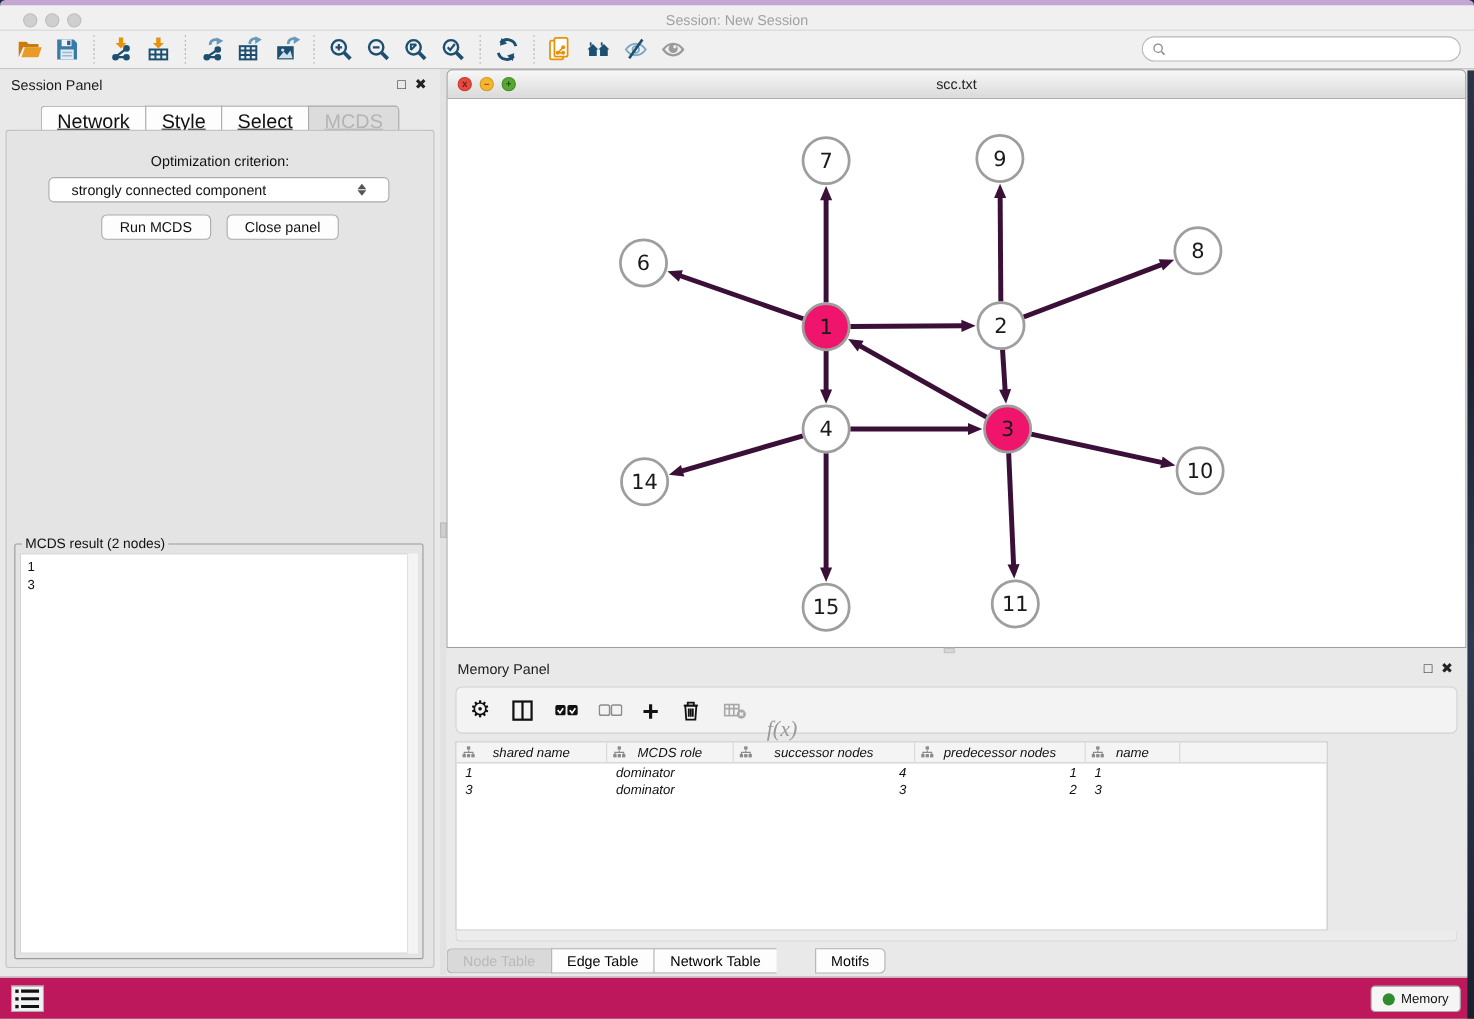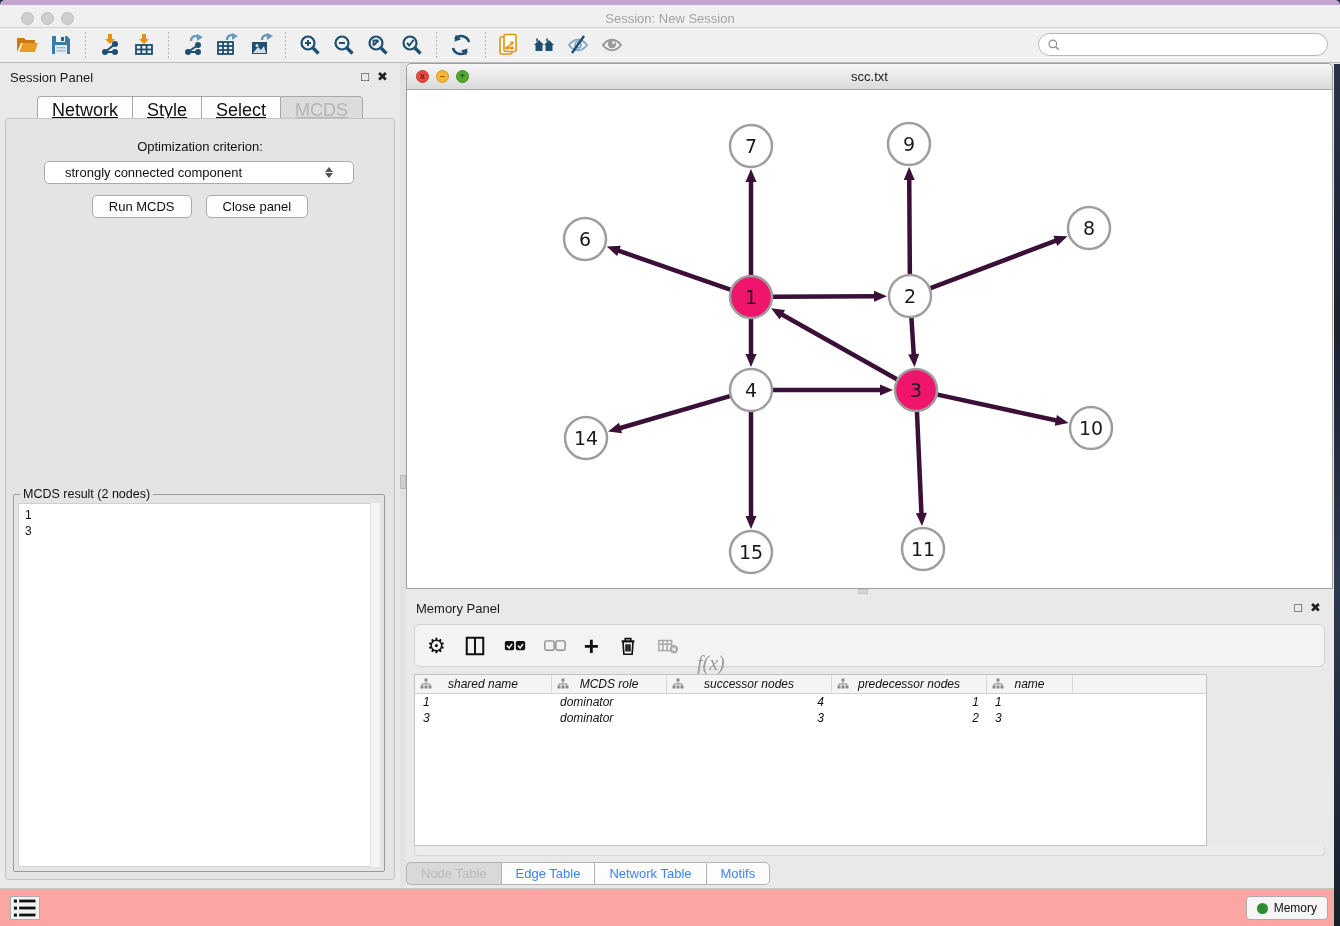--- a/index.html
+++ b/index.html
@@ -102,27 +102,27 @@
   .tp-th { display:flex; align-items:center; justify-content:center; gap:5px;
     font-size:12px; color:#111; border-right:1px solid #d8d8d8; position:relative; }
   .tp-th svg { width:12px; height:12px; position:absolute; left:5px; }
   .tp-row { display:flex; height:16px; }
   .tp-td { font-size:12px; color:#111; padding:1px 8px; overflow:hidden; }
   .al { text-align:left; } .ar { text-align:right; }
   .tp-hscroll { position:absolute; left:8px; top:252px; width:911px; height:10px;
     background:#ececec; border:1px solid #d5d5d5; border-top:none; border-radius:0 0 4px 4px; }
   .tp-tabs { position:absolute; left:0; top:268px; width:100%; display:flex; justify-content:flex-start; }
   .tp-tab { border:1px solid #b2b2b2; background:#fdfdfd; padding:3px 14px; font-size:13px;
-    color:#3b82f6; border-right:none; }
+    color:#000000; border-right:none; }
   .tp-tab:first-child { border-radius:5px 0 0 5px; }
-  .tp-tab:last-child { border-right:1px solid #b2b2b2; border-radius:0 5px 5px 0; }
+  .tp-tab:last-child { border-right:1px solid #b2b2b2; border-radius:0 5px 5px 0;margin-left:35px; }
   .tp-tab.selected { background:#d9d9d9; color:#b9b9b9; }
   
   .status-bar { position:absolute; left:0; bottom:0; width:100%; height:38px;
-    background:#fca5a5; border-top:1px solid #c6c6c6; }
+    background:#be185d; border-top:1px solid #c6c6c6; }
   .list-btn { position:absolute; left:10px; top:7px; width:30px; height:24px;
     background:#f2f2f2; border:1px solid #ababab; display:flex; align-items:center; justify-content:center; }
   .memory-btn { position:absolute; right:12px; top:7px; height:24px;
     background:#f5f5f5; border:1px solid #ababab; border-radius:4px;
     display:flex; align-items:center; gap:6px; padding:0 10px; font-size:12px; color:#111; }
   .mem-dot { width:11px; height:11px; border-radius:50%; background:#2e8b2e; }
   
   .desktop-strip { position:absolute; right:0; top:64px; width:6px; height:862px;
     background:linear-gradient(180deg,#2a3447,#1b2330 30%,#2c3a52 60%,#18202c); }
 </style>

